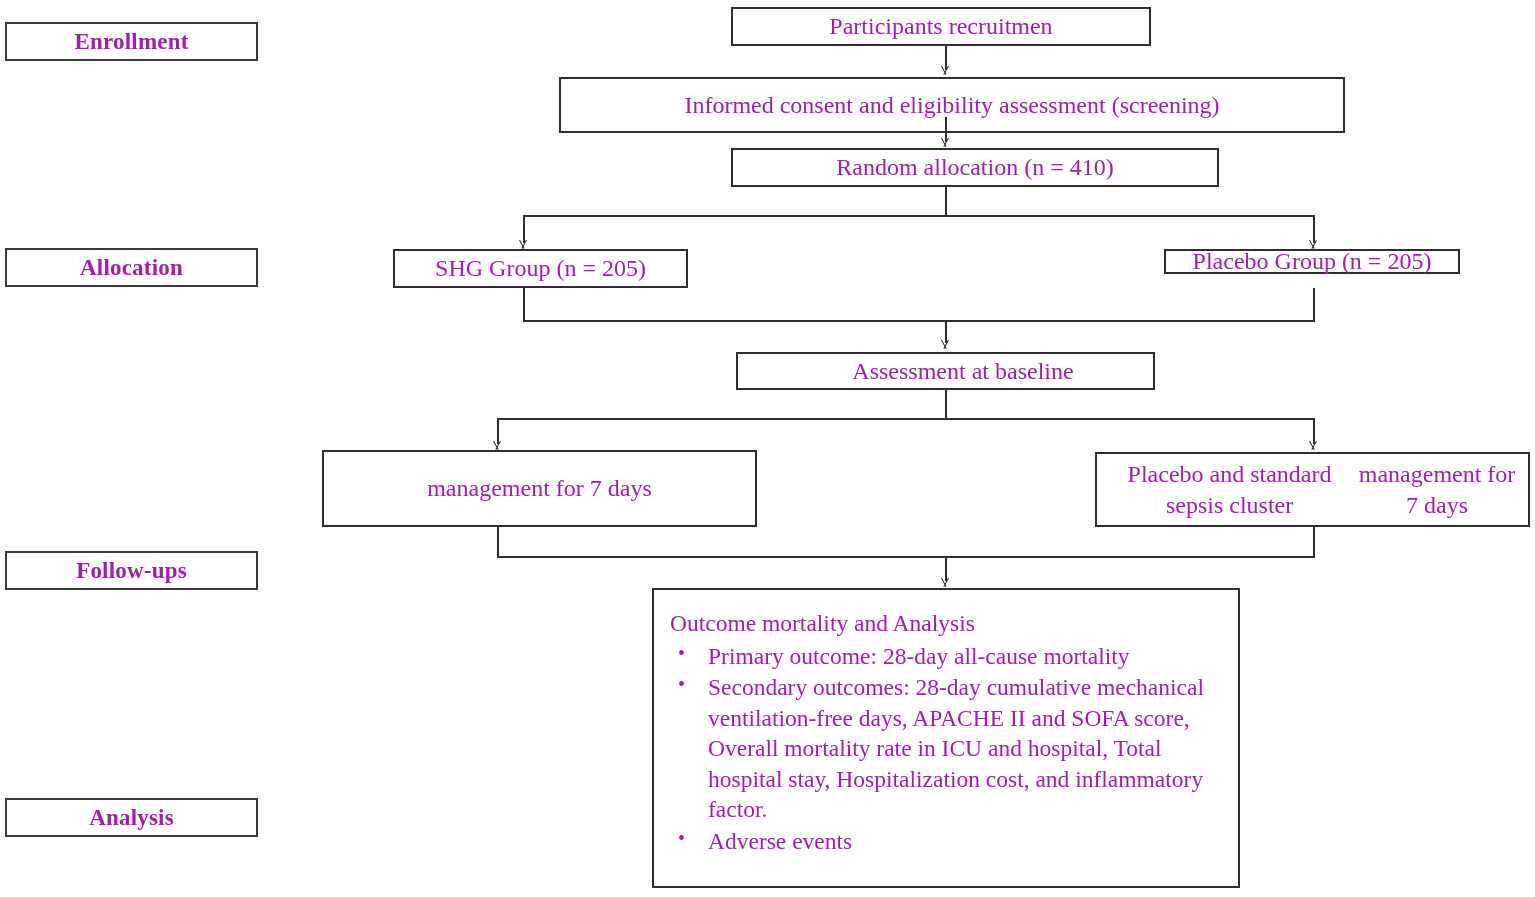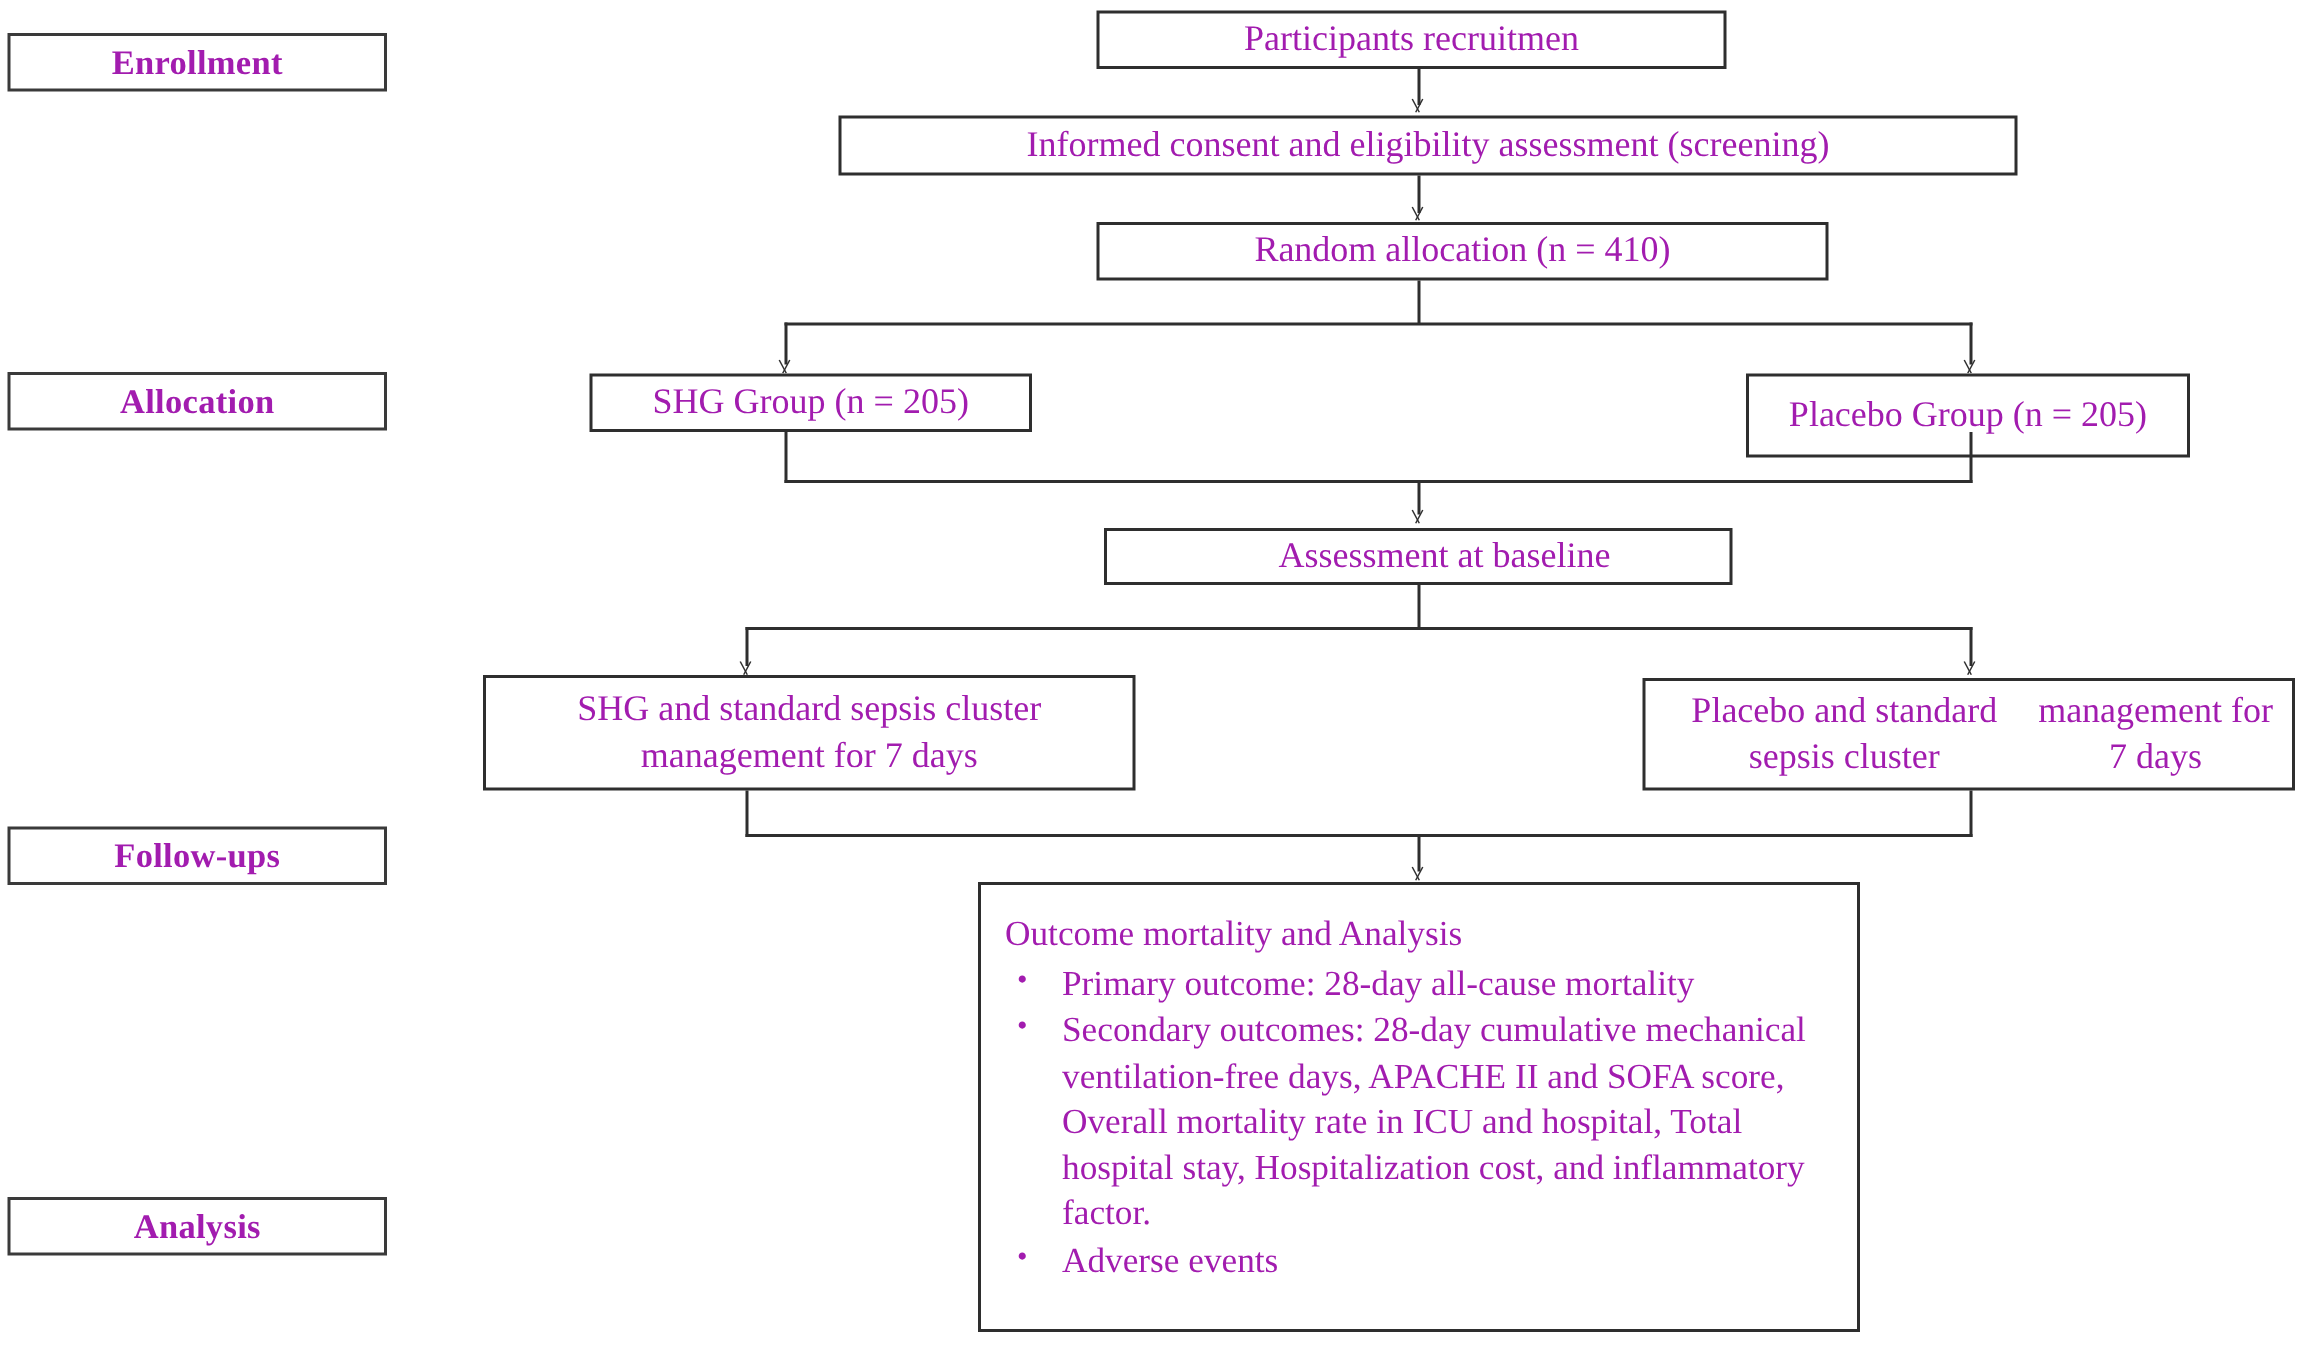--- a/index.html
+++ b/index.html
@@ -141,21 +141,21 @@
     <span>Analysis</span>
   </div>
 
   <div class="node" style="left:731px; top:7px; width:420px; height:39px;">
     <span>Participants recruitmen</span>
   </div>
 
   <div class="vline" style="left:945px; top:46px; height:24px;"></div>
   <div class="arrow" style="left:939px; top:66px;"></div>
 
-  <div class="node" style="left:559px; top:77px; width:786px; height:40px;">
+  <div class="node" style="left:559px; top:77px; width:786px; height:56px;">
     <span>Informed consent and eligibility assessment (screening)</span>
   </div>
 
   <div class="vline" style="left:945px; top:117px; height:25px;"></div>
   <div class="arrow" style="left:939px; top:138px;"></div>
 
   <div class="node" style="left:731px; top:148px; width:488px; height:39px;">
     <span>Random allocation (n = 410)</span>
   </div>
 
@@ -163,21 +163,21 @@
   <div class="hline" style="left:523px; top:215px; width:792px;"></div>
   <div class="vline" style="left:523px; top:215px; height:28px;"></div>
   <div class="vline" style="left:1313px; top:215px; height:28px;"></div>
   <div class="arrow" style="left:517px; top:240px;"></div>
   <div class="arrow" style="left:1307px; top:240px;"></div>
 
   <div class="node" style="left:393px; top:249px; width:295px; height:39px;">
     <span>SHG Group (n = 205)</span>
   </div>
 
-  <div class="node" style="left:1164px; top:249px; width:296px; height:56px;">
+  <div class="node" style="left:1164px; top:249px; width:296px; height:25px;">
     <span>Placebo Group (n = 205)</span>
   </div>
 
   <div class="vline" style="left:523px; top:288px; height:34px;"></div>
   <div class="vline" style="left:1313px; top:288px; height:34px;"></div>
   <div class="hline" style="left:523px; top:320px; width:792px;"></div>
   <div class="vline" style="left:945px; top:320px; height:23px;"></div>
   <div class="arrow" style="left:939px; top:340px;"></div>
 
   <div class="node" style="left:736px; top:352px; width:419px; height:38px;padding-left:43px;">
@@ -185,21 +185,20 @@
   </div>
 
   <div class="vline" style="left:945px; top:390px; height:30px;"></div>
   <div class="hline" style="left:497px; top:418px; width:818px;"></div>
   <div class="vline" style="left:497px; top:418px; height:26px;"></div>
   <div class="vline" style="left:1313px; top:418px; height:26px;"></div>
   <div class="arrow" style="left:491px; top:441px;"></div>
   <div class="arrow" style="left:1307px; top:441px;"></div>
 
   <div class="node two-line" style="left:322px; top:450px; width:435px; height:77px; flex-direction:column;">
-    <span>SHG and standard sepsis cluster</span>
     <span>management for 7 days</span>
   </div>
 
   <div class="node two-line" style="left:1095px; top:452px; width:435px; height:75px; flex-direction:row;">
     <span>Placebo and standard sepsis cluster</span>
     <span>management for 7 days</span>
   </div>
 
   <div class="vline" style="left:497px; top:527px; height:31px;"></div>
   <div class="vline" style="left:1313px; top:527px; height:31px;"></div>

